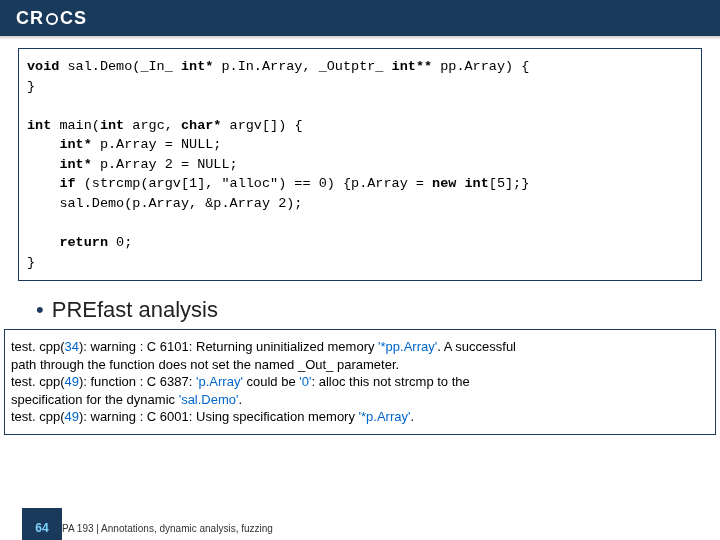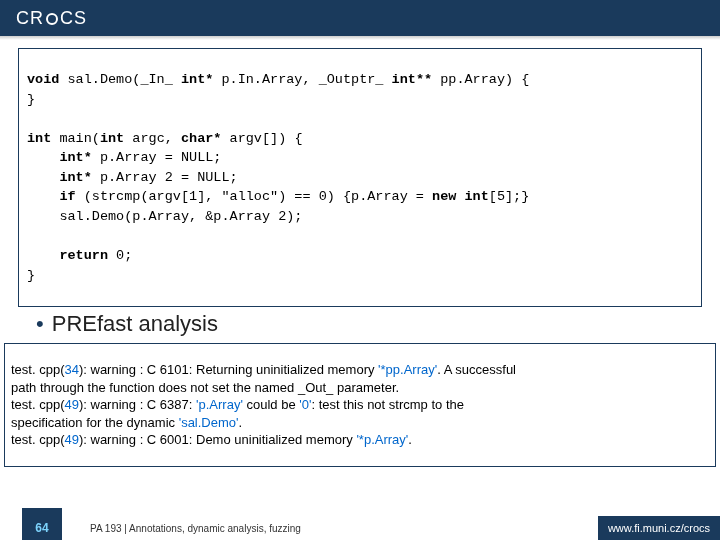--- a/index.html
+++ b/index.html
@@ -1,31 +1,31 @@
 <!DOCTYPE html>
 <html><head>
 <meta charset="utf-8">
 <style>
   * { margin: 0; padding: 0; box-sizing: border-box; }
   body { width: 720px; height: 540px; font-family: Arial, sans-serif; background: #fff; position: relative; overflow: hidden; }
   .header-bar { width: 100%; height: 36px; background: #1a3a5c; display: flex; align-items: center; padding-left: 16px; }
-  .logo { color: #fff; font-size: 18px; font-weight: normal; letter-spacing: 1px; display: flex; align-items: center; }
+  .logo { color: #fff; font-size: 18px; font-weight: bold; letter-spacing: 1px; display: flex; align-items: center; }
   .logo-icon { display: inline-block; width: 12px; height: 12px; border: 2px solid #fff; border-radius: 50%; margin: 0 2px; position: relative; top: 1px; }
   .divider { height: 4px; background: linear-gradient(to bottom, #ccc, #fff); }
-  .code-box { margin: 8px 18px 4px 18px; border: 1px solid #1a3a5c; padding: 21px 8px; font-family: "Courier New", monospace; font-size: 13.5px; line-height: 1.45; white-space: pre; }
+  .code-box { margin: 8px 18px 4px 18px; border: 1px solid #1a3a5c; padding: 8px 8px; font-family: "Courier New", monospace; font-size: 13.5px; line-height: 1.45; white-space: pre; }
   .code-box .kw { font-weight: bold; }
-  .bullet-section { margin: 4px 18px 6px 36px; font-size: 22px; color: #222; }
+  .bullet-section { margin: 16px 18px 6px 36px; font-size: 22px; color: #222; }
   .bullet-section .dot { color: #1a3a5c; margin-right: 8px; }
-  .warn-box { margin: 2px 4px 4px 4px; border: 1px solid #1a3a5c; padding: 17px 6px; font-family: Arial, sans-serif; font-size: 13px; line-height: 1.35; }
+  .warn-box { margin: 2px 4px 4px 4px; border: 1px solid #1a3a5c; padding: 8px 6px; font-family: Arial, sans-serif; font-size: 13px; line-height: 1.35; }
   .warn-box .num { color: #0066cc; }
   .warn-box .kw2 { font-weight: normal; }
   .warn-box .str { color: #0066cc; }
   .footer { position: absolute; bottom: 0; left: 0; width: 100%; height: 24px; display: flex; align-items: center; }
   .footer-page { width: 40px; height: 40px; background: #1a3a5c; color: #7dd3fc; font-size: 12px; display: flex; align-items: center; justify-content: center; margin-left: 22px; font-weight: bold; }
-  .footer-text { font-size: 10px; color: #333; margin-left: 8px; padding-left: 20px; }
+  .footer-text { font-size: 10px; color: #333; margin-left: 0; }
   .footer-right { position: absolute; right: 0; bottom: 0; height: 24px; padding: 0 10px; background: #1a3a5c; color: #fff; font-size: 11px; display: flex; align-items: center; }
 </style>
 </head>
 <body>
 
 <div class="header-bar">
   <div class="logo">CR<span class="logo-icon"></span>CS</div>
 </div>
 <div class="divider"></div>
 
@@ -41,22 +41,21 @@
 <span>    </span><span class="kw">return</span><span> 0;</span>
 <span>}</span></div>
 
 <div class="bullet-section">
   <span class="dot">•</span><span>PREfast analysis</span>
 </div>
 
 <div class="warn-box">
 <span>test. cpp(</span><span class="num">34</span><span>): warning : C 6101: Returning uninitialized memory </span><span class="str">'*pp.Array'</span><span>. A successful</span><br>
 <span>   path through the function does </span><span class="kw2">not</span><span> set the named _Out_ parameter.</span><br>
-<span>test. cpp(</span><span class="num">49</span><span>): warning : C 6387: </span><span class="str">'p.Array'</span><span> could be </span><span class="str">'0'</span><span>:  </span><span class="kw2">test</span><span> this </span><span class="kw2">not</span><span> strcmp to the</span><br>
+<span>test. cpp(</span><span class="num">49</span><span>): function : C 6387: </span><span class="str">'p.Array'</span><span> could be </span><span class="str">'0'</span><span>:  </span><span class="kw2">alloc</span><span> this </span><span class="kw2">not</span><span> strcmp to the</span><br>
 <span>   specification </span><span class="kw2">for</span><span> the dynamic </span><span class="str">'sal.Demo'</span><span>.</span><br>
-<span>test. cpp(</span><span class="num">49</span><span>): warning : C 6001: Demo uninitialized memory </span><span class="str">'*p.Array'</span><span>.</span>
+<span>test. cpp(</span><span class="num">49</span><span>): warning : C 6001: Using specification memory </span><span class="str">'*p.Array'</span><span>.</span>
 </div>
 
 <div class="footer">
   <div class="footer-page">64</div>
   <div class="footer-text">PA 193 | Annotations, dynamic analysis, fuzzing</div>
-  <div class="footer-right">www.fi.muni.cz/crocs</div>
 </div>
 
 </body></html>

